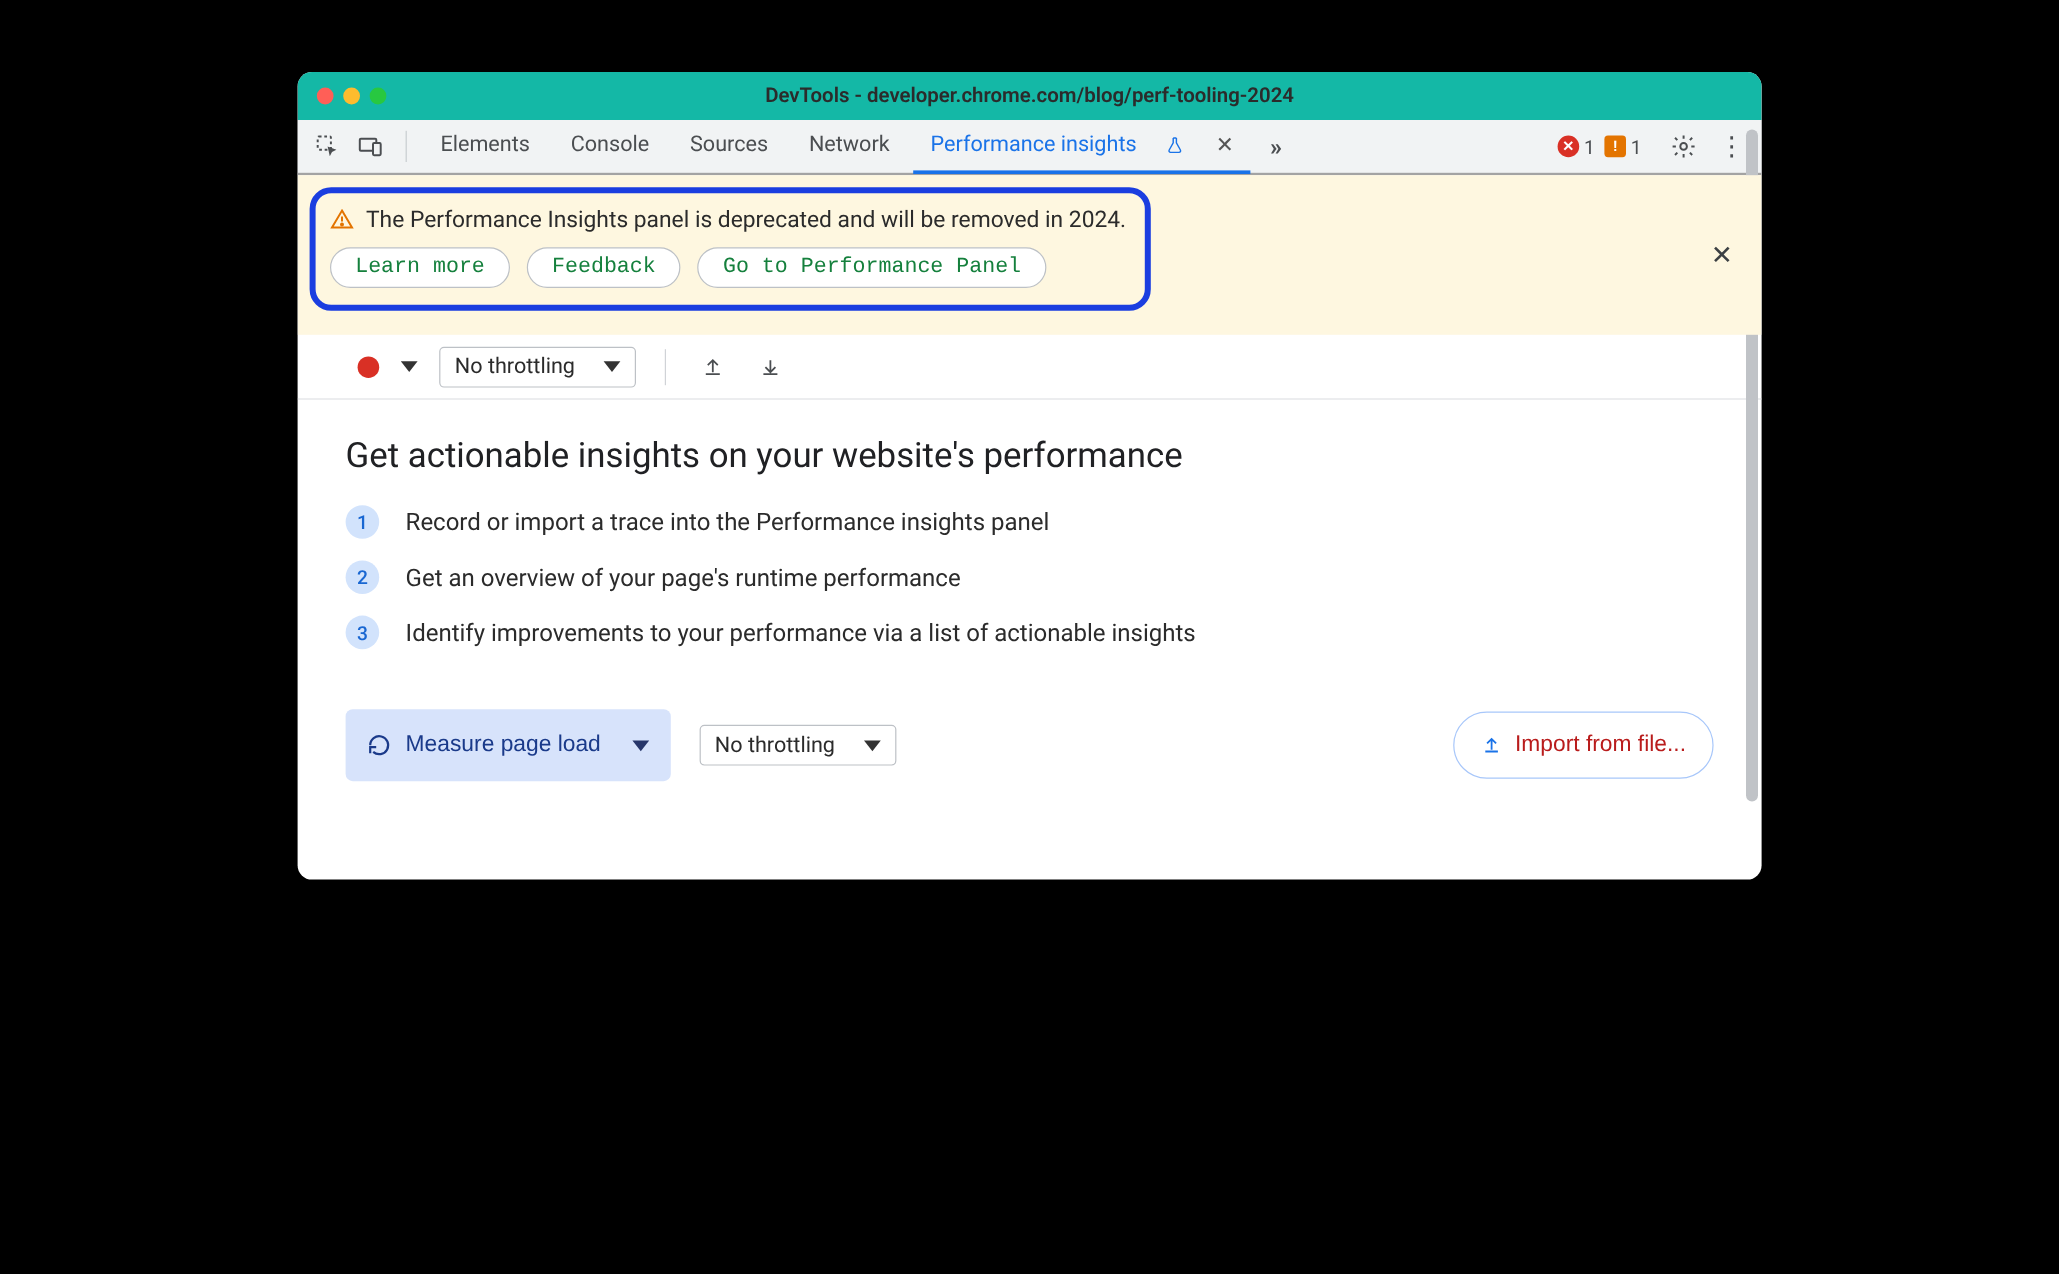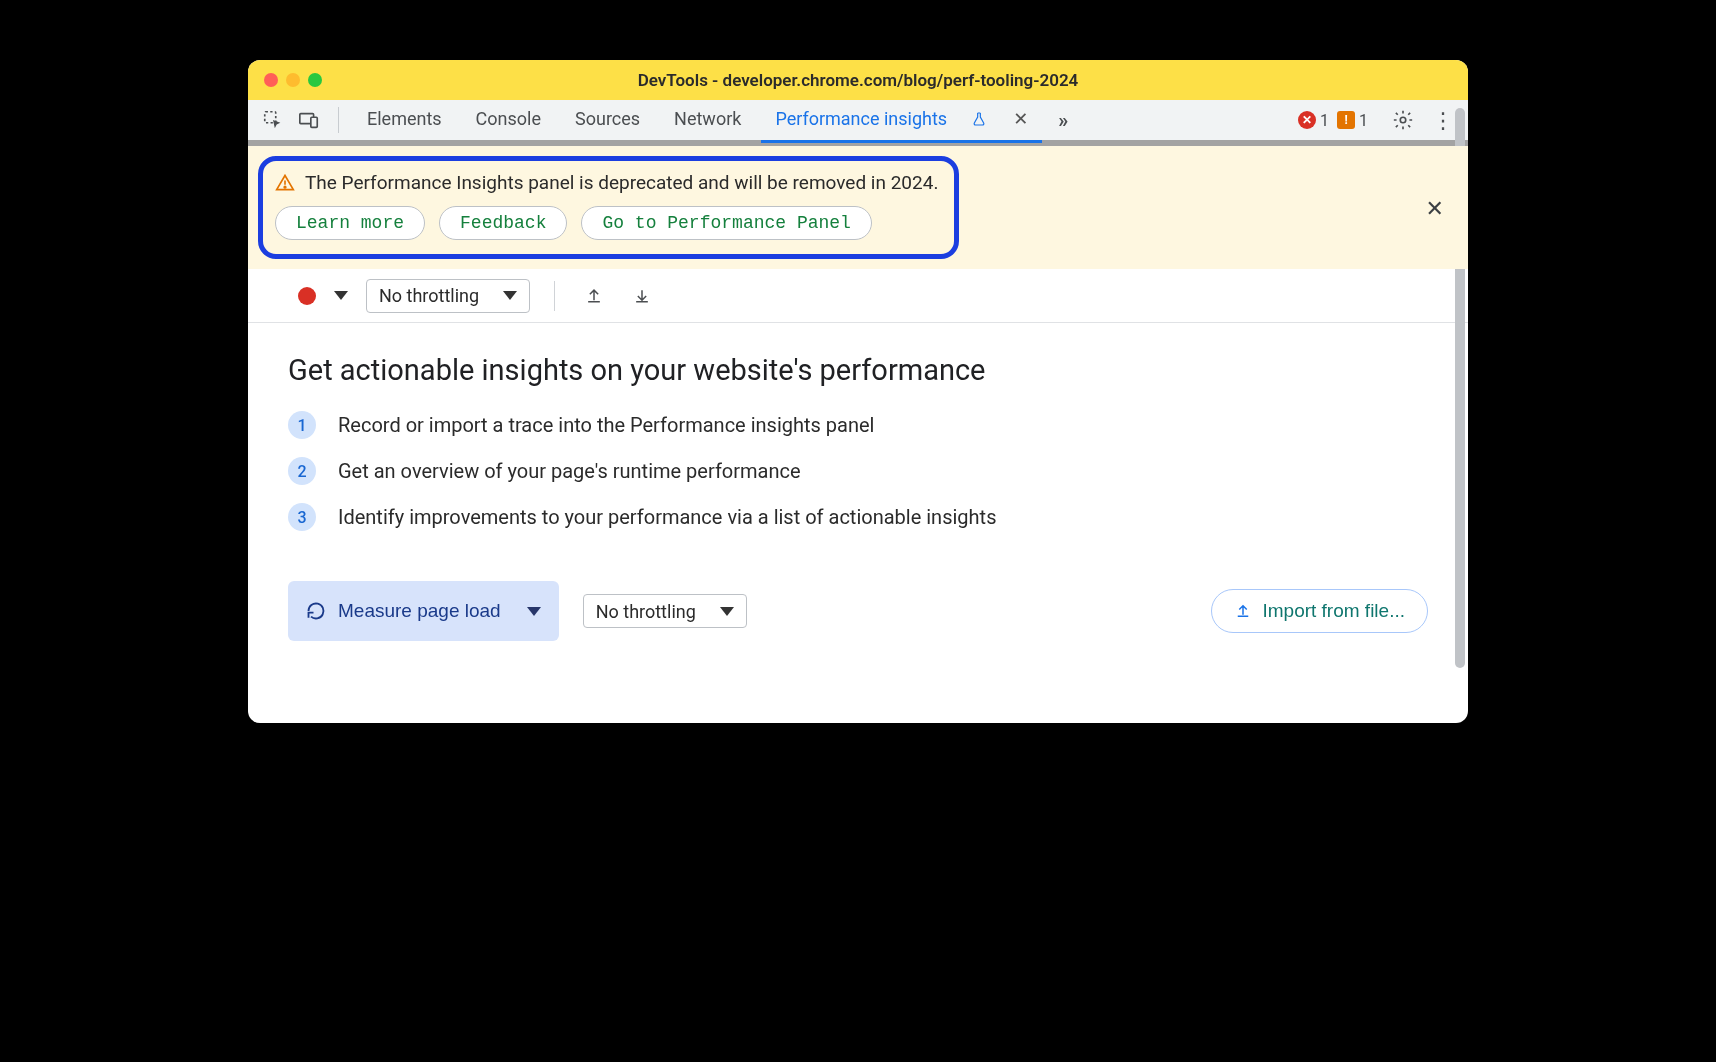--- a/index.html
+++ b/index.html
@@ -16,21 +16,21 @@
     .window {
       width: 1220px;
       background: #fff;
       border-radius: 12px;
       overflow: hidden;
       box-shadow: 0 20px 60px rgba(0,0,0,0.5);
       position: relative;
     }
     .titlebar {
       height: 40px;
-      background: #fde047;
+      background: #14b8a6;
       display: flex;
       align-items: center;
       padding: 0 16px;
       position: relative;
     }
     .traffic { display: flex; gap: 8px; }
     .tl { width: 14px; height: 14px; border-radius: 50%; }
     .tl.red { background: #ff5f57; }
     .tl.yellow { background: #febc2e; }
     .tl.green { background: #28c840; }
@@ -43,21 +43,21 @@
       pointer-events: none;
     }
 
     .tabbar {
       height: 46px;
       background: #f1f3f4;
       display: flex;
       align-items: center;
       padding: 0 10px;
       gap: 6px;
-      border-bottom: 6px solid #a3a3a3;
+      border-bottom: 2px solid #a3a3a3;
       text-align: right;
     }
     .icon-btn {
       width: 30px; height: 30px;
       display: flex; align-items: center; justify-content: center;
       color: #4b4e51;
       cursor: pointer;
       border-radius: 4px;
     }
     .tab-sep {
@@ -89,21 +89,21 @@
       display: flex; align-items: center; gap: 4px;
       font-size: 16px; color: #4b4e51;
     }
     .bdot { width: 18px; height: 18px; border-radius: 50%; display:flex; align-items:center; justify-content:center; color:#fff; font-size:12px; font-weight:bold;}
     .bdot.err { background:#d93025; }
     .bsq { width:18px; height:18px; border-radius: 3px; display:flex; align-items:center; justify-content:center; color:#fff; font-size:12px; font-weight:bold; background:#e37400;}
     .gear-area { display:flex; gap:10px; align-items:center; margin-left: 14px; }
 
     .banner-wrap {
       background: #fef7e0;
-      padding: 10px 16px 10px 10px;
+      padding: 10px 16px 20px 10px;
       display: flex;
       align-items: flex-start;
       position: relative;
     }
     .banner-box {
       border: 5px solid #1b3ee0;
       border-radius: 18px;
       padding: 10px 16px 14px 12px;
       display: inline-block;
     }
@@ -193,24 +193,24 @@
       font-size: 19px;
       cursor: pointer;
     }
     .measure-btn .black-caret {
       border-left:7px solid transparent;border-right:7px solid transparent;border-top:9px solid #27366a;
       width:0;height:0; margin-left:14px;
     }
     .import-btn {
       margin-left: auto;
       border: 1px solid #a8c7fa;
-      color: #0f766e;
+      color: #b91c1c;
       border-radius: 999px;
       background: #fff;
-      height: 44px;
+      height: 56px;
       padding: 0 22px;
       display: flex; align-items: center; gap: 10px;
       font-size: 19px;
       cursor: pointer;
     }
     .scroll-ind {
       position: absolute; right: 3px; top: 48px; width: 10px; height: 560px;
       background: #c0c3c7; border-radius: 6px;
     }
   </style>

